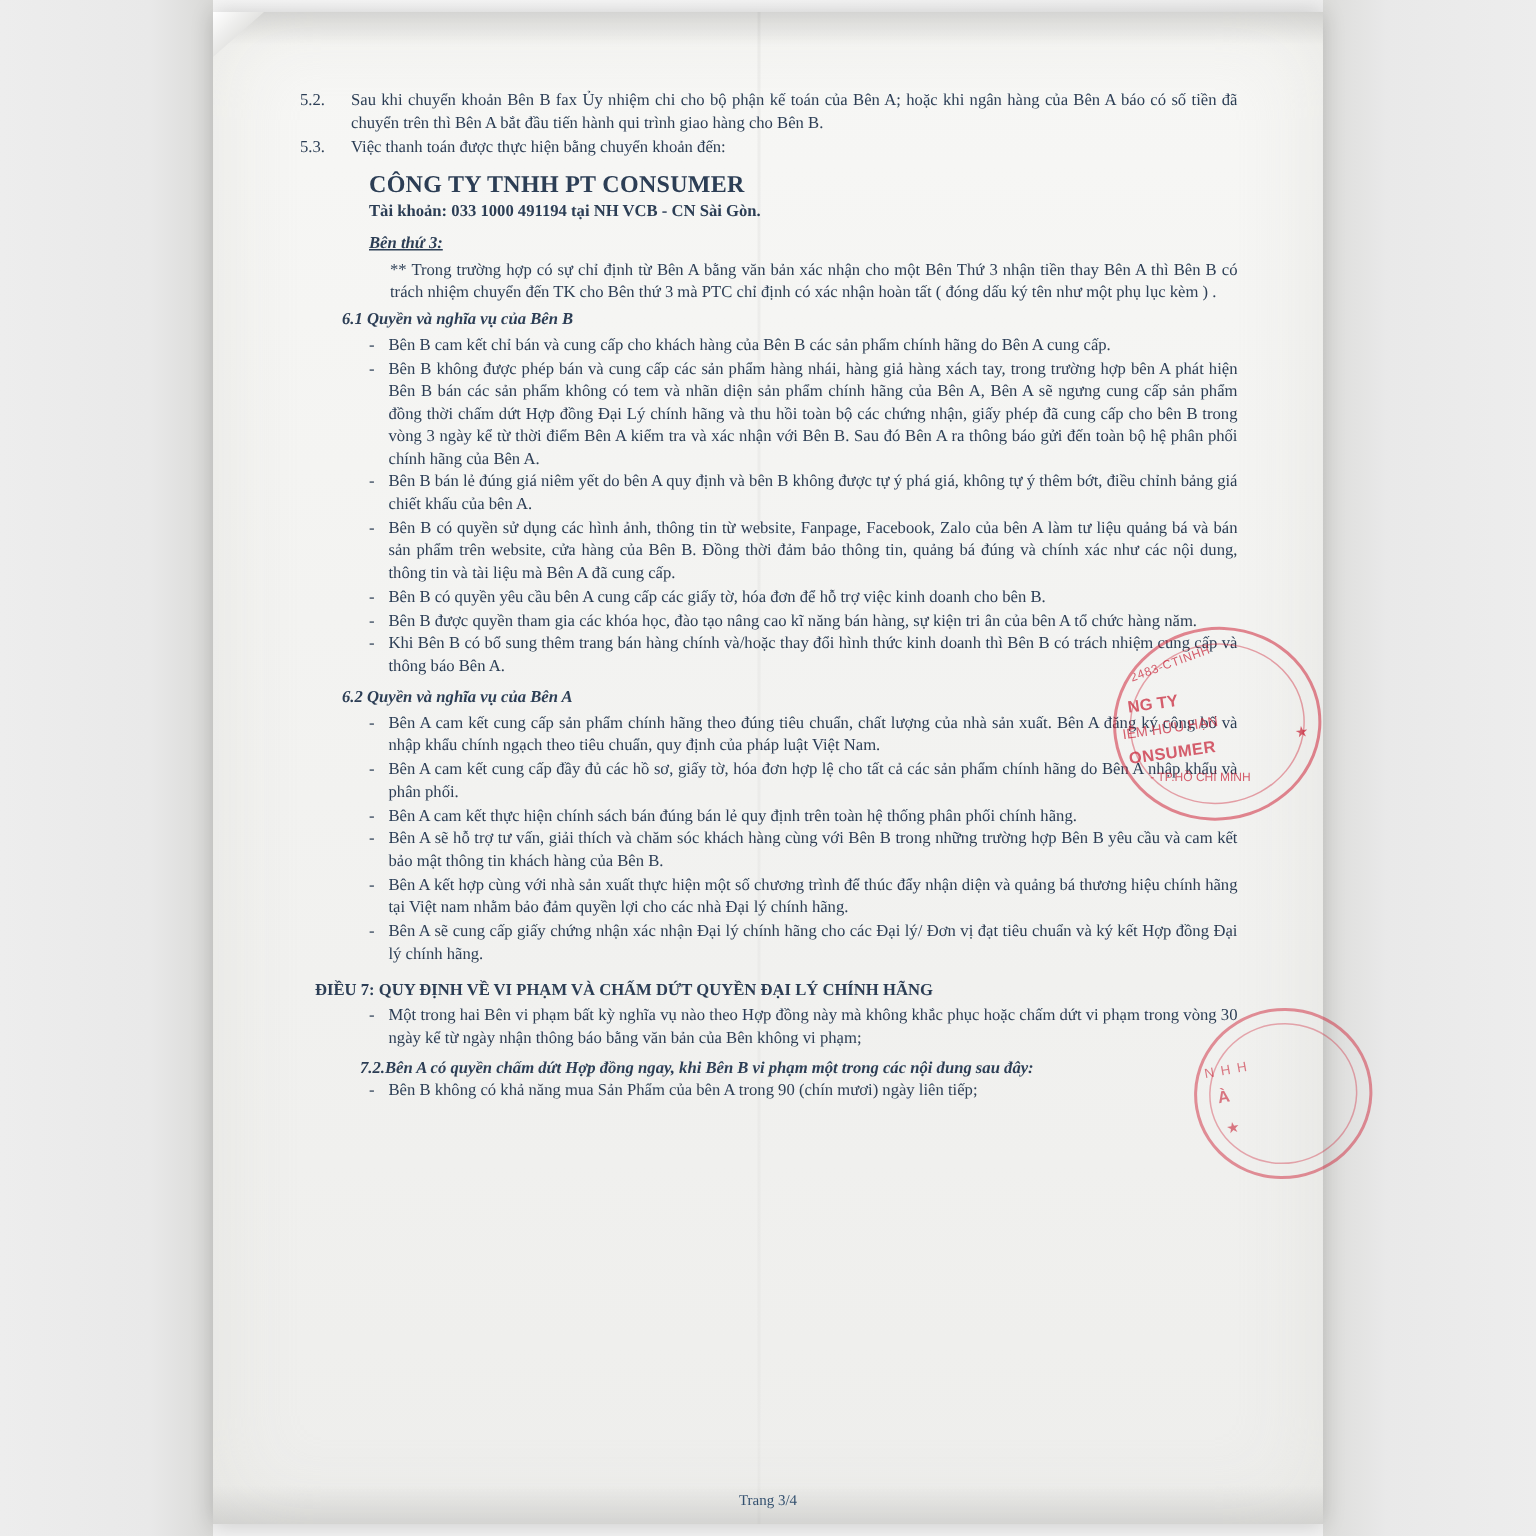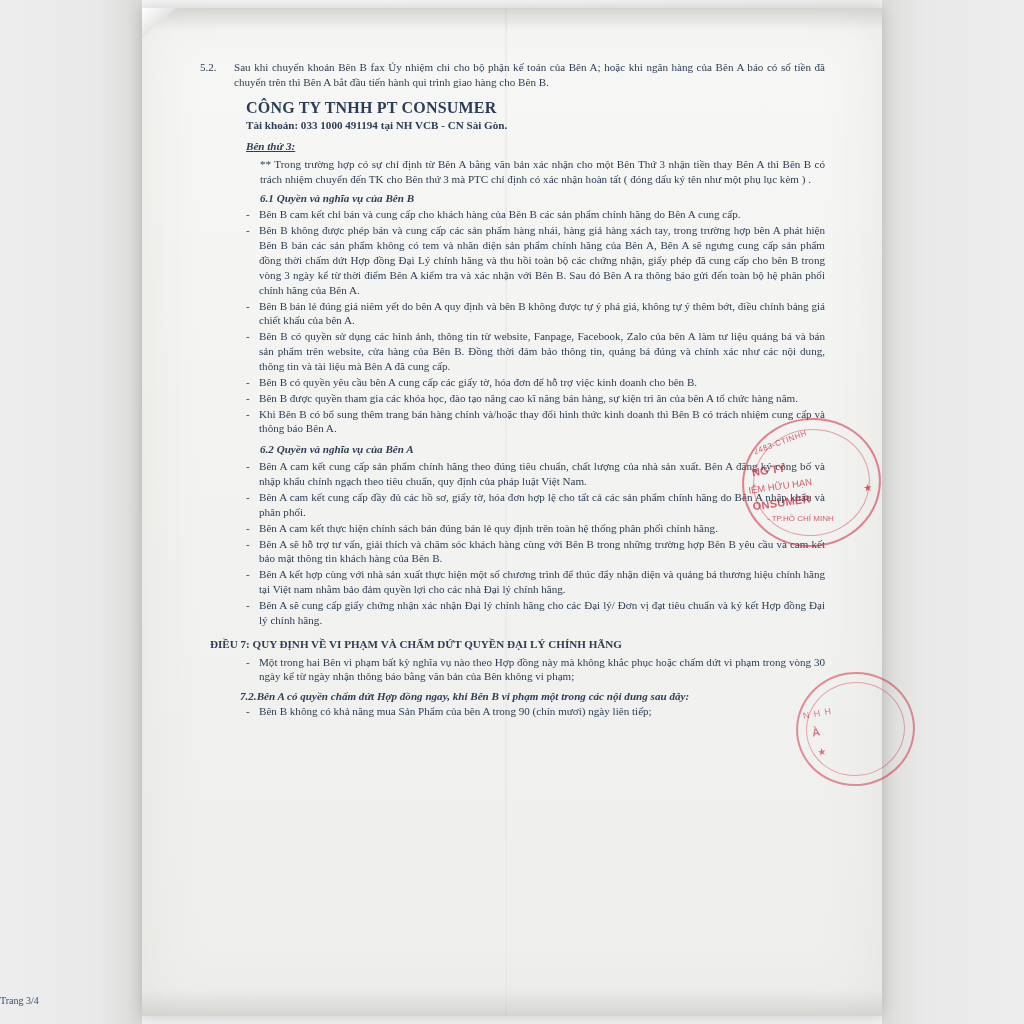--- a/index.html
+++ b/index.html
@@ -53,29 +53,29 @@
   .row{display:flex;margin-bottom:1px;}
   .num{width:34px;flex:0 0 34px;}
   .txt{flex:1;}
   .indent1{margin-left:46px;}
   .indent2{margin-left:60px;}
   .indent3{margin-left:22px;}
   .b{font-weight:bold;}
   .i{font-style:italic;}
   .u{text-decoration:underline;}
   .heading{font-weight:bold;margin-top:5px;margin-bottom:3px;}
-  .sub-heading{font-weight:bold;font-style:italic;margin:4px 0 2px 60px;}
+  .sub-heading{font-weight:bold;font-style:italic;margin:4px 0 2px 28px;}
   .bullet-row{display:flex;margin-left:46px;margin-bottom:1px;}
   .dash{width:13px;flex:0 0 13px;}
   .bullet-txt{flex:1;}
   .company{font-weight:bold;font-size:16px;letter-spacing:.2px;}
   .spaceline{height:6px;}
   .para{margin-bottom:2px;}
   .footer{
-    position:absolute;left:0;right:0;top:995px;text-align:left;
+    position:absolute;left:0;right:0;top:995px;text-align:center;
     font-size:10px;color:#33506f;
   }
   
   .stamp1{
     position:absolute;left:742px;top:418px;width:135px;height:125px;
     border-radius:50%;
     border:2.5px solid rgba(208,40,60,0.55);
     color:rgba(200,35,55,0.72);
     overflow:hidden;
     transform:rotate(-8deg);
@@ -124,20 +124,24 @@
   <div class="corner-fold"></div>
   <div class="crease"></div>
 
   <div class="doc">
 
     <div class="row">
       <div class="num">5.2.</div>
       <div class="txt">Sau khi chuyển khoản Bên B fax Ủy nhiệm chi cho bộ phận kế toán của Bên A; hoặc khi ngân hàng của Bên A báo có số tiền đã chuyển trên thì Bên A bắt đầu tiến hành qui trình giao hàng cho Bên B.</div>
     </div>
 
+    <div class="row">
+      <div class="num">5.3.</div>
+      <div class="txt">Việc thanh toán được thực hiện bằng chuyển khoản đến:</div>
+    </div>
 
     <div class="spaceline"></div>
     <div class="indent1 company">CÔNG TY TNHH PT CONSUMER</div>
     <div class="indent1 b">Tài khoản:  033 1000 491194  tại NH VCB - CN Sài Gòn.</div>
 
     <div class="spaceline"></div>
     <div class="indent1 b i u">Bên thứ 3:</div>
     <div class="indent2" style="margin-top:3px;">** Trong trường hợp có sự chỉ định từ Bên A bằng văn bản xác nhận cho một Bên Thứ 3 nhận  tiền thay Bên A thì Bên B có trách nhiệm chuyển đến TK cho Bên thứ 3 mà PTC chỉ định có xác nhận hoàn tất ( đóng dấu ký tên như một phụ lục kèm ) .</div>
 
 

